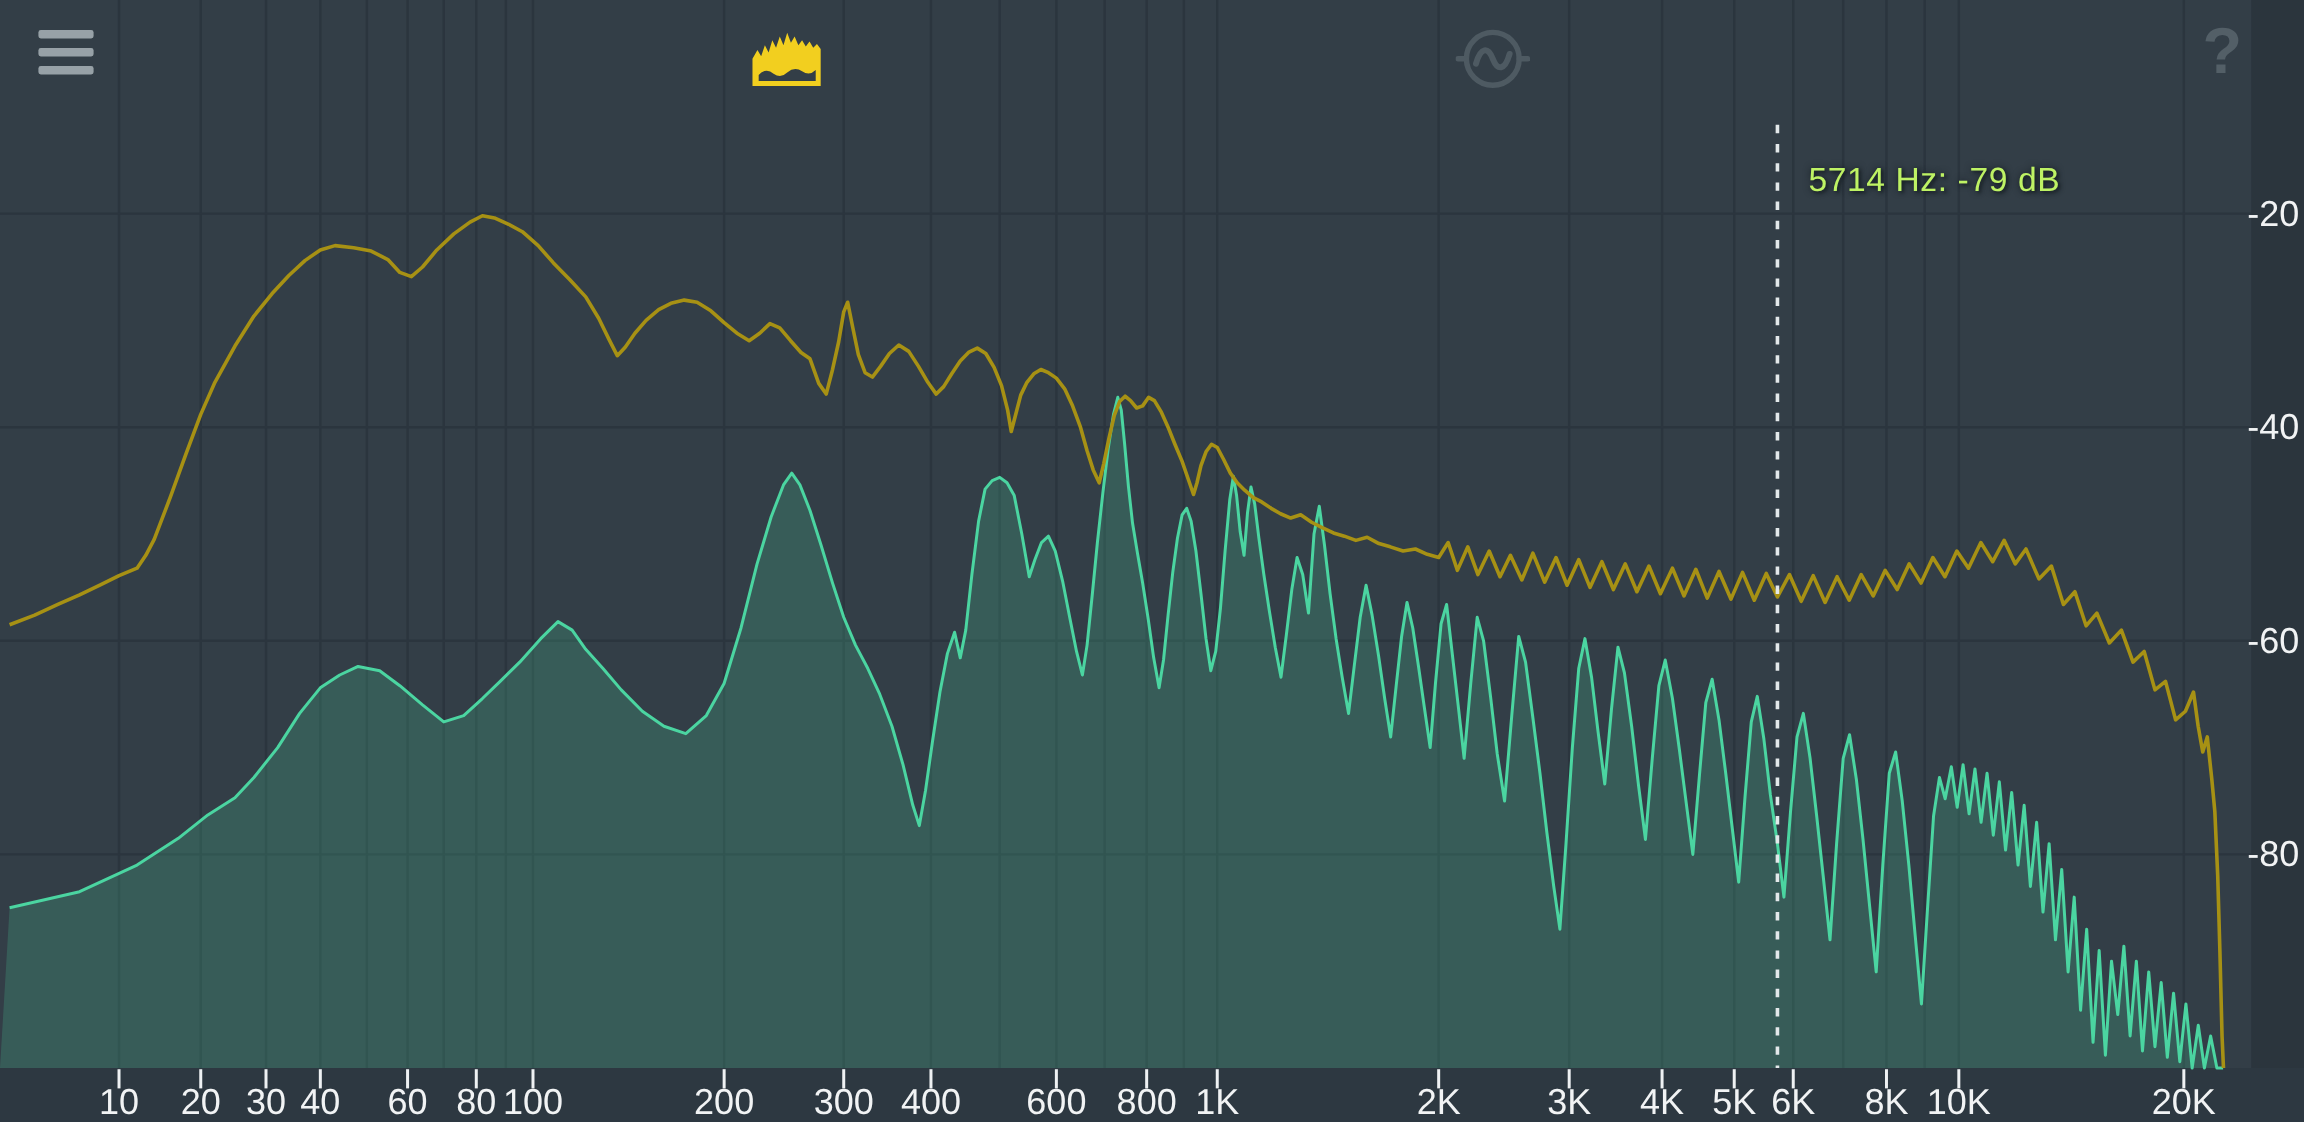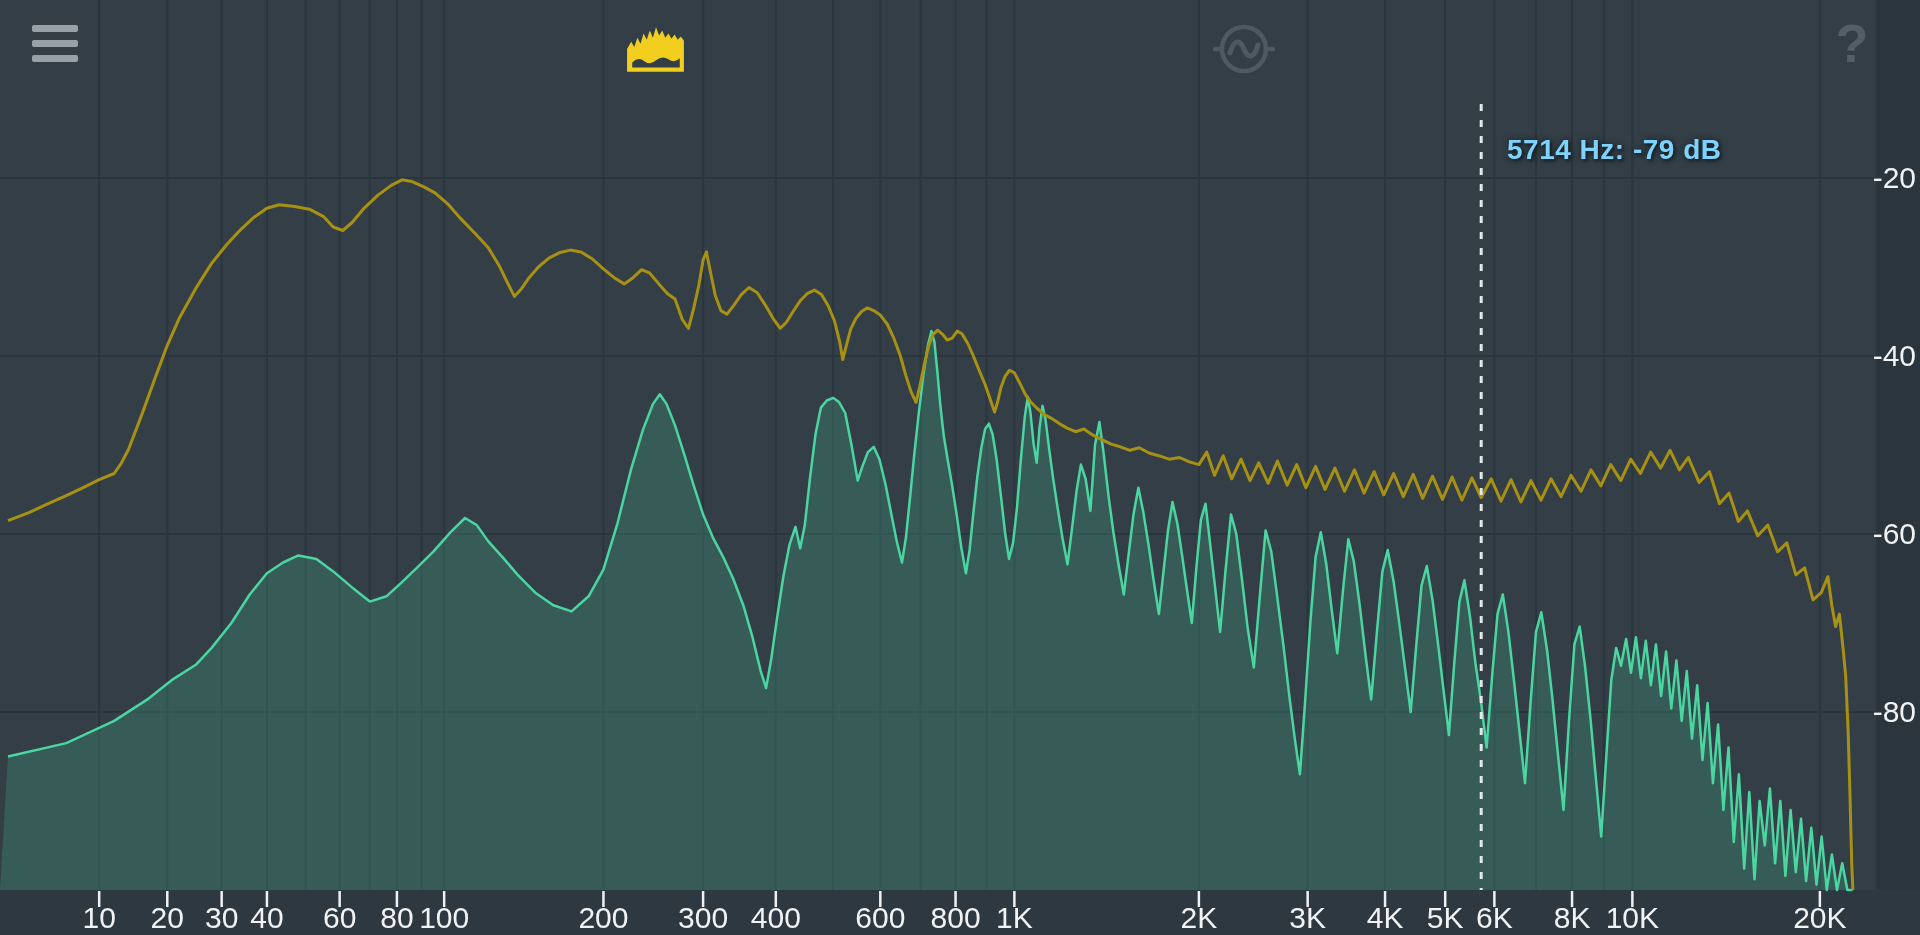--- a/index.html
+++ b/index.html
@@ -5,22 +5,22 @@
   html,body{margin:0;padding:0;background:#333e47;}
   #stage{position:relative;width:1920px;height:935px;background:#333e47;overflow:hidden;
          font-family:"Liberation Sans", sans-serif;}
   #chart{position:absolute;left:0;top:0;}
   .icon-btn{position:absolute;background:transparent;border:none;padding:0;margin:0;cursor:pointer;}
   #menu-btn{left:30px;top:22px;width:50px;height:44px;}
   #spectrum-btn{left:625px;top:24px;width:62px;height:50px;}
   #wave-btn{left:1213px;top:20px;width:62px;height:58px;}
   #help-btn{left:1830px;top:8px;width:44px;height:70px;font-size:54px;font-weight:bold;
             color:#535f67;line-height:70px;text-align:center;}
-  #readout{position:absolute;left:1507px;top:134px;font-size:28px;font-weight:bold;
-           color:#7dd3fc;letter-spacing:.5px;white-space:nowrap;
+  #readout{position:absolute;left:1507px;top:134px;font-size:28px;font-weight:normal;
+           color:#bef264;letter-spacing:.5px;white-space:nowrap;
            text-shadow:0 0 6px rgba(22,30,35,.95), 2px 2px 3px rgba(22,30,35,.85);}
 </style>
 </head>
 <body>
 
 <div id="stage">
 
   <svg id="chart" width="1920" height="935" viewBox="0 0 1920 935">
       <rect x="0" y="0" width="1920" height="935" fill="#333e47"></rect>
       <rect x="1876" y="0" width="44" height="890" fill="#2b353d"></rect>

